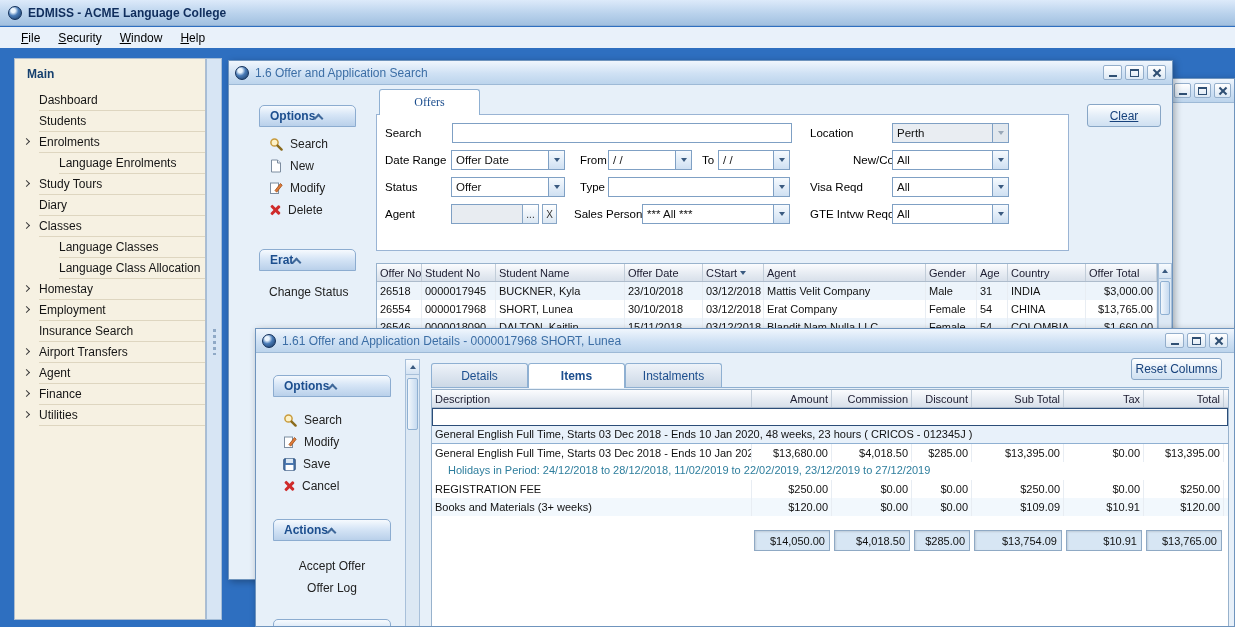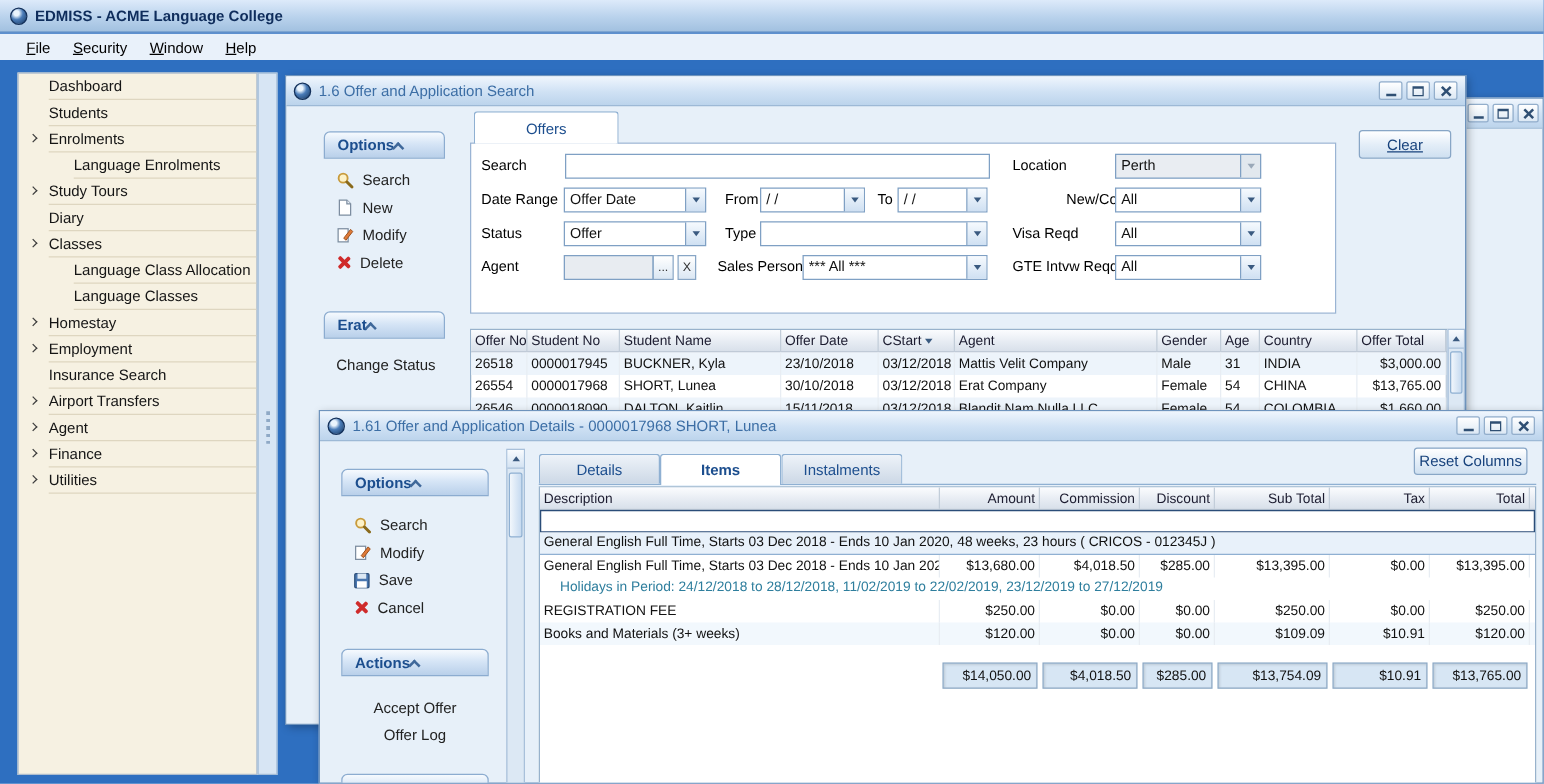--- a/index.html
+++ b/index.html
@@ -130,20 +130,21 @@
   </div>
 
   <div class="menubar">
     <span class="menu-item">File</span>
     <span class="menu-item">Security</span>
     <span class="menu-item">Window</span>
     <span class="menu-item">Help</span>
   </div>
 
   <div class="sidebar">
+    <div class="sidebar-header">Main</div>
     <div class="nav-item">
         <span class="lbl">Dashboard</span>
       </div>
     <div class="nav-item">
         <span class="lbl">Students</span>
       </div>
     <div class="nav-item">
         <span class="nav-arrow"></span>
         <span class="lbl">Enrolments</span>
       </div>
@@ -155,24 +156,24 @@
         <span class="lbl">Study Tours</span>
       </div>
     <div class="nav-item">
         <span class="lbl">Diary</span>
       </div>
     <div class="nav-item">
         <span class="nav-arrow"></span>
         <span class="lbl">Classes</span>
       </div>
     <div class="nav-item lvl2">
+        <span class="lbl">Language Classes</span>
+      </div>
+    <div class="nav-item lvl2">
         <span class="lbl">Language Class Allocation</span>
-      </div>
-    <div class="nav-item lvl2">
-        <span class="lbl">Language Classes</span>
       </div>
     <div class="nav-item">
         <span class="nav-arrow"></span>
         <span class="lbl">Homestay</span>
       </div>
     <div class="nav-item">
         <span class="nav-arrow"></span>
         <span class="lbl">Employment</span>
       </div>
     <div class="nav-item">
@@ -268,21 +269,21 @@
     <div class="panel-header" style="left:30px; top:188px; width:97px;">
       <span>Erat</span>
       <span class="chev"></span>
     </div>
     <div class="panel-items" style="left:30px; top:220px; width:97px;">
       <div class="panel-item">
         <span>Change Status</span>
       </div>
     </div>
 
-    <div class="tab active" style="left:150px; top:28px; width:116px;">
+    <div class="tab active" style="left:150px; top:28px; width:101px;font-family:Liberation Serif, serif;">
       <span>Offers</span>
     </div>
     <div class="btn underline" style="left:858px; top:43px; width:74px; height:23px;">
       <span>Clear</span>
     </div>
 
     <div class="form-panel" style="left:147px; top:53px; width:693px; height:137px;">
 
       <span class="flabel" style="left:8px; top:8px;">Search</span>
       <div class="tbox" style="left:75px; top:8px; width:340px;"></div>

